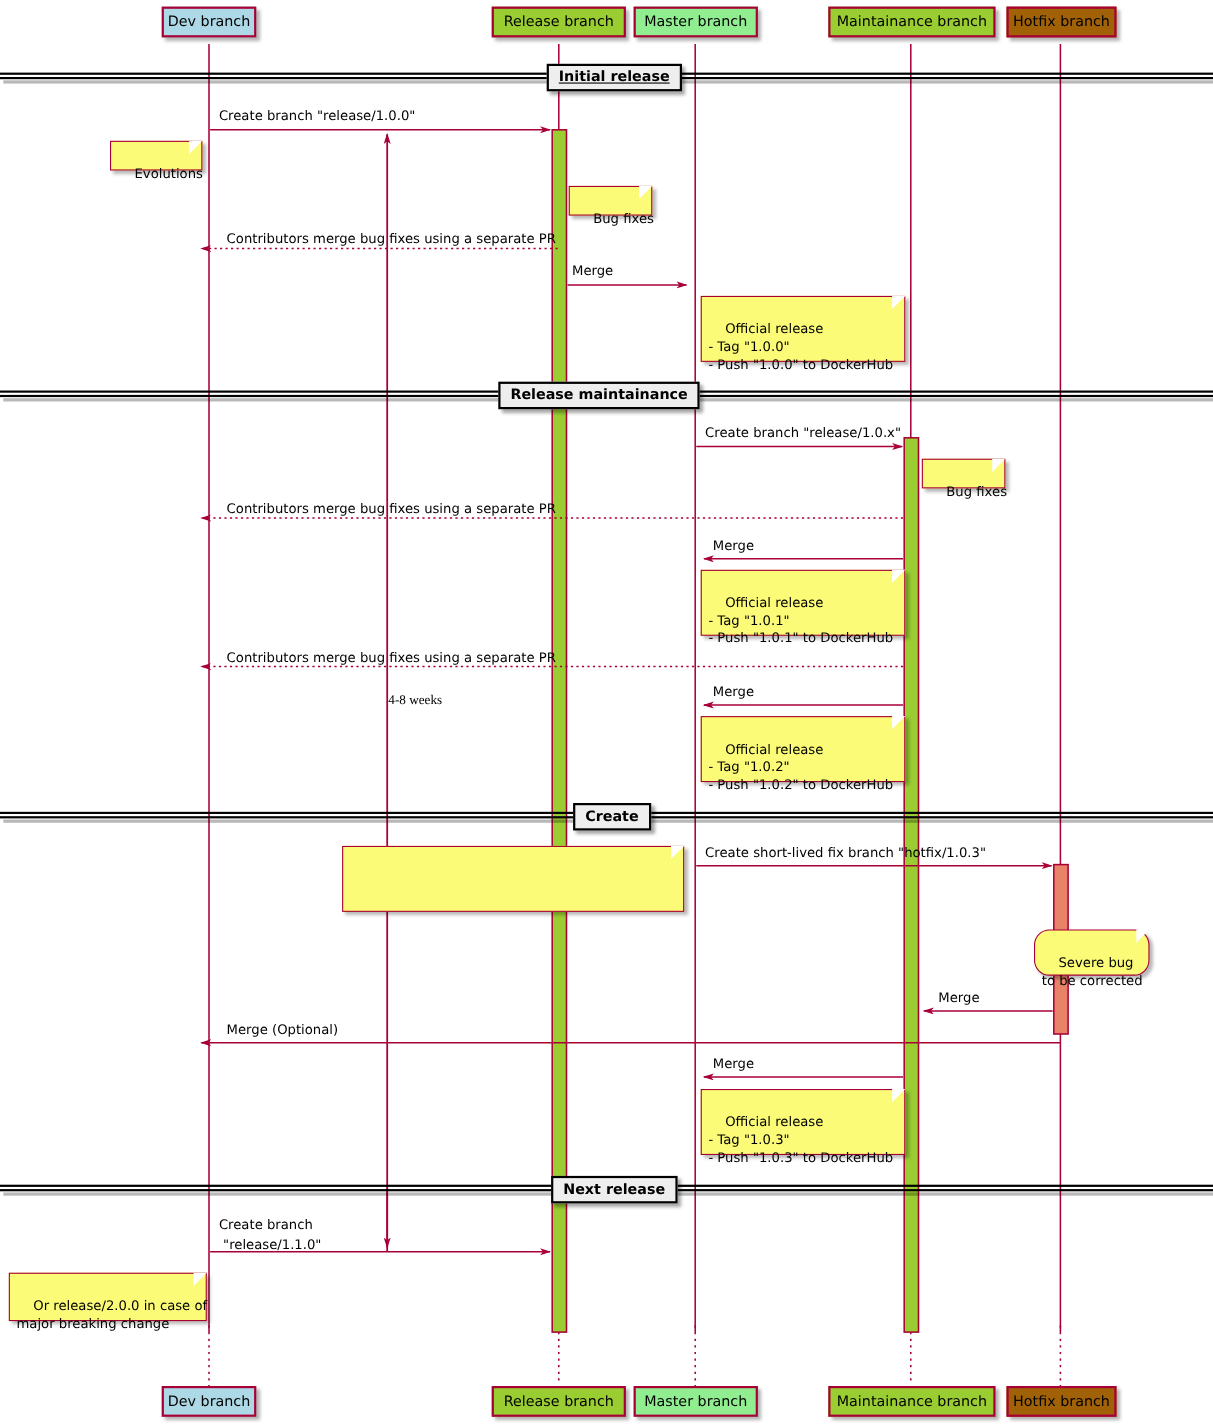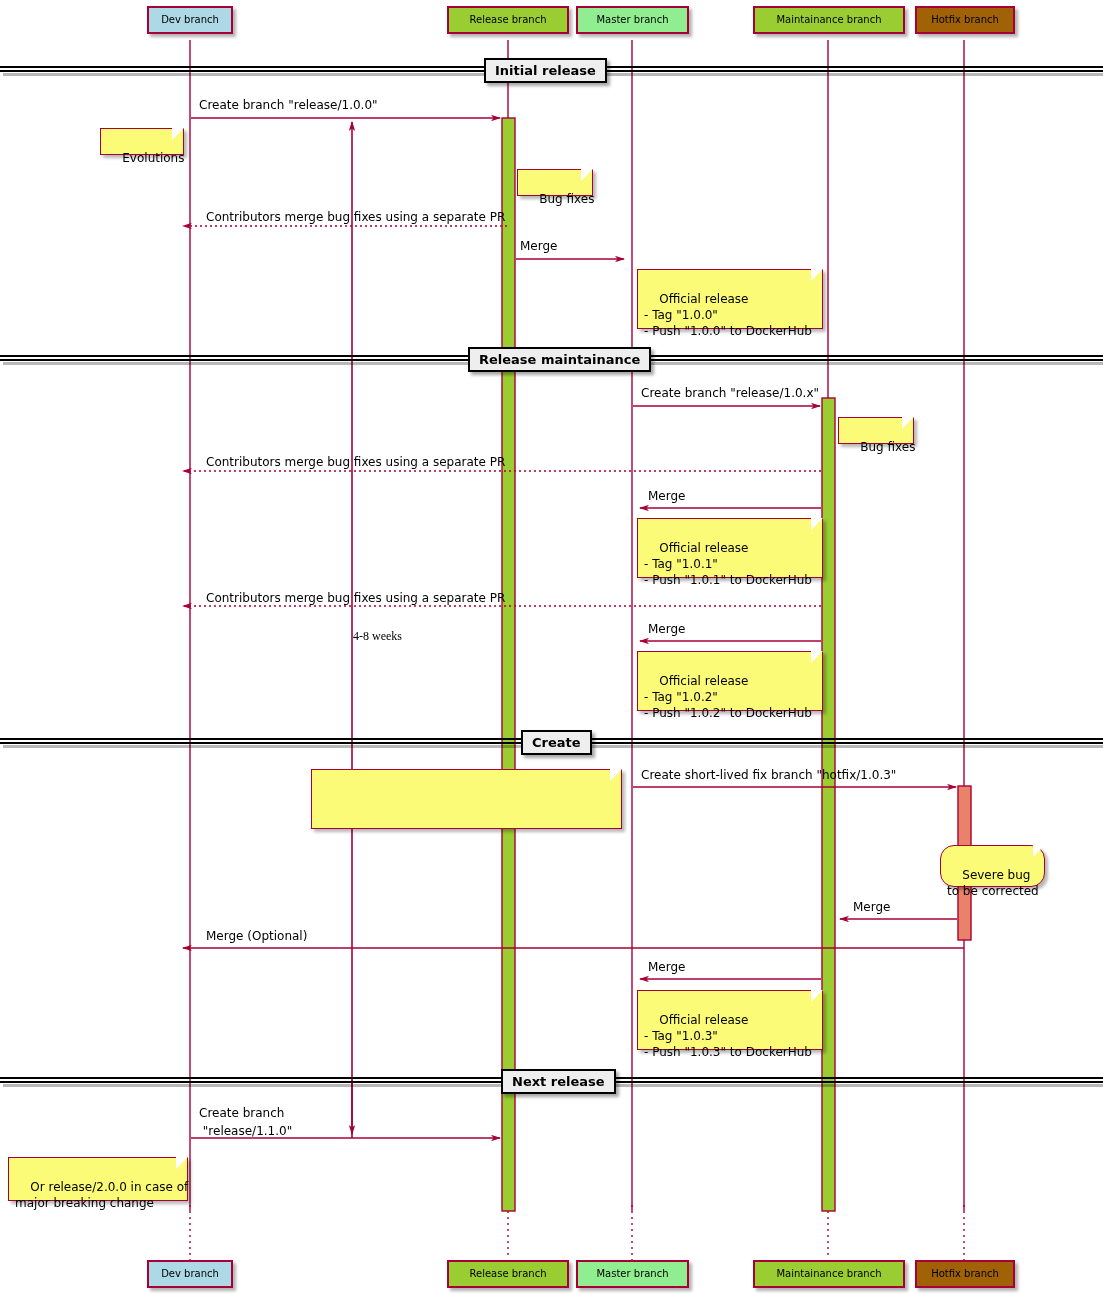--- a/index.html
+++ b/index.html
@@ -8,21 +8,21 @@
     width:1103px;height:1298px;position:relative;overflow:hidden;
     -webkit-font-smoothing:none;
   }
   #stage{position:absolute;left:0;top:0;width:1103px;height:1298px;}
   svg{position:absolute;left:0;top:0;}
 
   
   .participant{
     position:absolute;box-sizing:border-box;
     border:2px solid #A80036;
-    font-size:10px;line-height:1;
+    font-size:13px;line-height:1;
     color:#000;
     display:flex;align-items:center;justify-content:center;
     box-shadow:3px 3px 3px rgba(0,0,0,0.30);
     white-space:nowrap;
   }
   .p-dev{background:#ADD8E6;}
   .p-green{background:#9ACD32;}
   .p-master{background:#90EE90;}
   .p-hotfix{background:#a16207;}
 
@@ -165,30 +165,30 @@
   </div>
   <div class="participant p-hotfix" style="left:915px;top:1260px;width:100px;height:28px;">
     <span>Hotfix branch</span>
   </div>
 
   <div class="divider" style="top:66px;">
     <div class="l1"></div>
       <div class="l2"></div>
       <div class="sh"></div>
   </div>
-  <div class="divider-label" style="left:484px;top:58px;">
+  <div class="divider-label" style="left:497px;top:58px;text-decoration:underline;">
     <span>Initial release</span>
   </div>
 
   <div class="divider" style="top:355px;">
     <div class="l1"></div>
       <div class="l2"></div>
       <div class="sh"></div>
   </div>
-  <div class="divider-label" style="left:468px;top:347px;">
+  <div class="divider-label" style="left:453px;top:347px;">
     <span>Release maintainance</span>
   </div>
 
   <div class="divider" style="top:738px;">
     <div class="l1"></div>
       <div class="l2"></div>
       <div class="sh"></div>
   </div>
   <div class="divider-label" style="left:521px;top:730px;">
     <span>Create</span>

